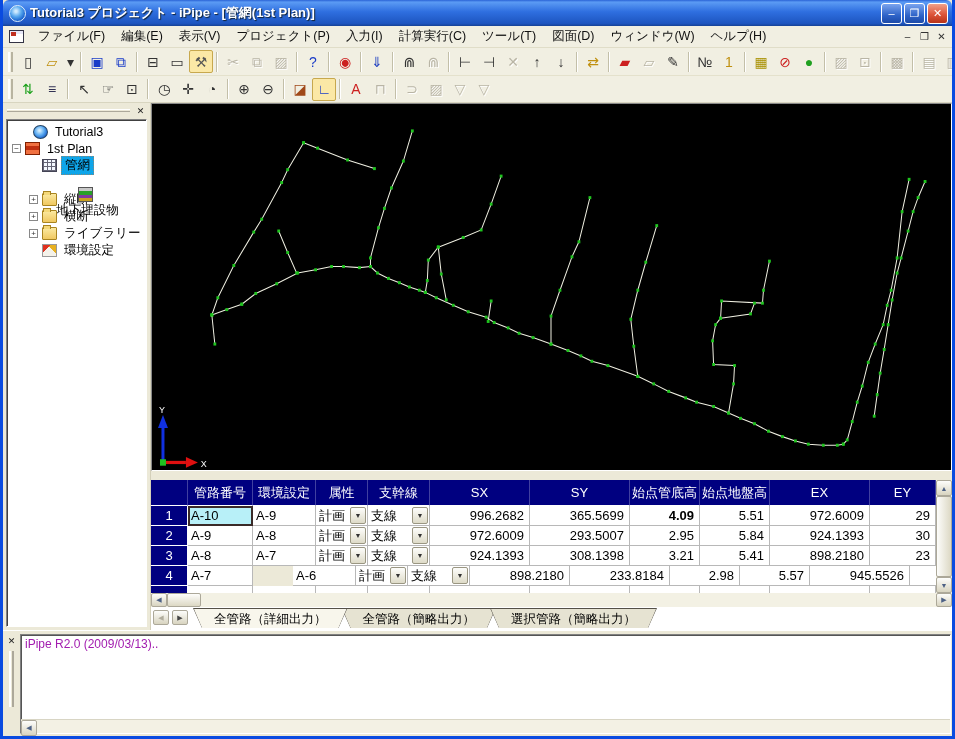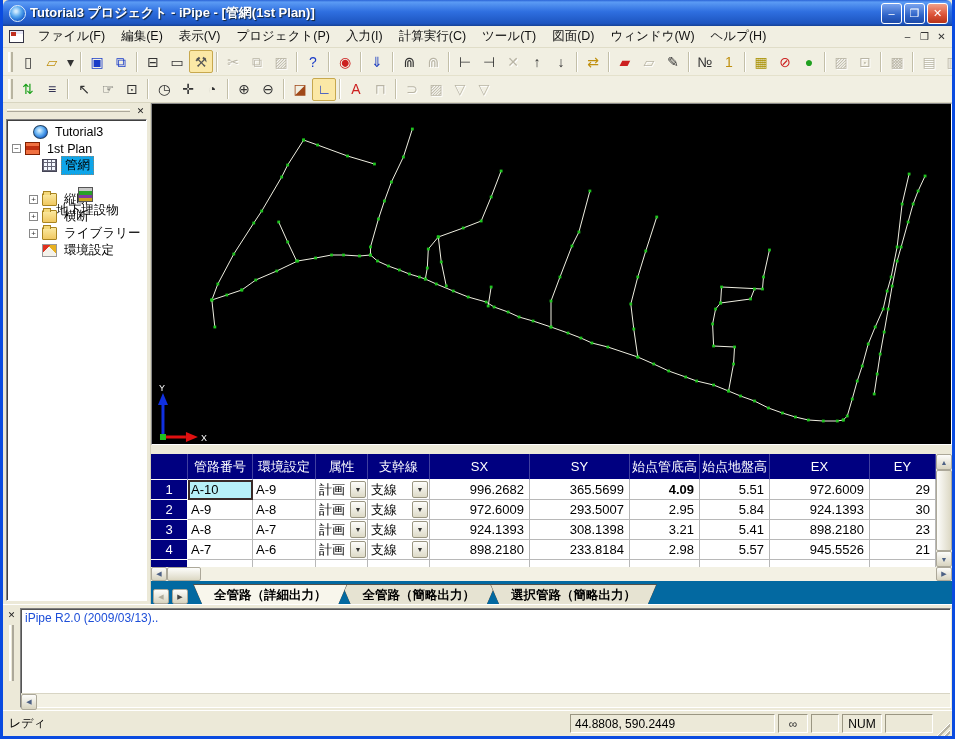--- a/index.html
+++ b/index.html
@@ -82,39 +82,39 @@
   
   .vsb{width:16px;flex:0 0 16px;display:flex;flex-direction:column;background:#f3f1e4;}
   .sbtn{flex:0 0 16px;height:16px;display:flex;align-items:center;justify-content:center;font-size:7px;color:#4d6185;
     background:linear-gradient(180deg,#fdfdfb,#d8d4c0);border:1px solid #aca899;border-radius:2px;}
   .vsb .thumb{flex:1;background:linear-gradient(90deg,#fdfdfb,#dcd8c4);border:1px solid #aca899;border-radius:2px;}
   .hsb{height:14px;flex:0 0 14px;display:flex;background:#f3f1e4;align-items:stretch;}
   .hsb .sbtn{flex:0 0 16px;height:auto;}
   .hsb .thumb{width:34px;background:linear-gradient(180deg,#fdfdfb,#dcd8c4);border:1px solid #aca899;border-radius:2px;}
   .hsb .track{flex:1;}
   
-  .tabrow{height:23px;flex:0 0 23px;display:flex;align-items:flex-end;background:#0369a1;padding-top:1px;font-weight:bold;}
+  .tabrow{height:23px;flex:0 0 23px;display:flex;align-items:flex-start;background:#ffffff;padding-top:1px;}
   .tabnav{width:16px;height:15px;margin:2px 1px 0 2px;display:flex;align-items:center;justify-content:center;font-size:7px;color:#444;
     background:linear-gradient(180deg,#fdfdfb,#d8d4c0);border:1px solid #aca899;border-radius:2px;}
   .tabnav.d{color:#b0ac9c;}
   .tab{height:20px;margin-left:-6px;position:relative;clip-path:polygon(0 0,100% 0,calc(100% - 9px) 100%,9px 100%);
     background:#555148;padding:1px 1px 0 1px;display:flex;}
   .tab-inner{clip-path:polygon(0 0,100% 0,calc(100% - 8px) 100%,8px 100%);background:#e6e3d2;
     padding:2px 20px 0 20px;font-size:12.5px;color:#000;white-space:nowrap;}
   .tab.active{z-index:3;}
   .tab.active .tab-inner{background:#f8f6ec;}
   
   .splitter{height:3px;flex:0 0 3px;background:#ece9d8;border-top:1px solid #fff;}
   
   .output{flex:0 0 103px;height:103px;display:flex;background:#ece9d8;padding:1px 1px 2px 0;}
   .out-left{width:17px;flex:0 0 17px;display:flex;flex-direction:column;align-items:center;padding-top:2px;}
   .out-close{width:13px;height:12px;font-size:9px;line-height:10px;text-align:center;color:#222;}
   .out-grip{width:5px;height:56px;margin-top:3px;border-left:2px solid #fff;border-right:2px solid #aca89a;}
   .out-main{flex:1;display:flex;flex-direction:column;background:#fff;border:1px solid #808080;border-right-color:#fff;border-bottom-color:#fff;box-shadow:inset 1px 1px 0 #555;}
-  .out-text{flex:1;font-size:12px;color:#1d4ed8;padding:2px 4px;}
+  .out-text{flex:1;font-size:12px;color:#a21caf;padding:2px 4px;}
   .out-sb{height:14px;flex:0 0 14px;display:flex;background:#f3f1e4;border-top:1px solid #d8d5c4;}
   .out-sb .sbtn{flex:0 0 16px;}
   .out-sb .track{flex:1;}
   
   .statusbar{height:26px;flex:0 0 26px;display:flex;align-items:center;background:#ece9d8;border-top:1px solid #fff;padding:0 2px;font-size:12px;color:#000;}
   .st-ready{flex:1;padding:2px 4px;}
   .seg{height:19px;margin-left:3px;border:1px solid;border-color:#9a9682 #fff #fff #9a9682;display:flex;align-items:center;padding:0 4px;background:#ece9d8;}
   .seg.coords{width:205px;}
   .seg.icon{width:30px;justify-content:center;color:#333;font-size:12px;}
   .seg.blank1{width:28px;}
@@ -693,21 +693,21 @@
                 <span>23</span>
               </div>
             </div>
             <div class="grow">
               <div class="gcell rowhdr" style="width: 37px; flex: 0 0 37px;">
                 <span>4</span>
               </div>
               <div class="gcell" style="width: 65px; flex: 0 0 65px;">
                 <span>A-7</span>
               </div>
-              <div class="gcell" style="width: 63px; flex: 0 0 63px;">
+              <div class="gcell" style="width: 63px; flex: 0 0 63px; margin-left: 40px;">
                 <span>A-6</span>
               </div>
               <div class="gcell" style="width: 52px; flex: 0 0 52px;">
                 <span>計画</span>
                 <span class="ddbtn">▼</span>
               </div>
               <div class="gcell" style="width: 62px; flex: 0 0 62px;">
                 <span>支線</span>
                 <span class="ddbtn">▼</span>
               </div>
@@ -787,23 +787,14 @@
     </div>
     <div class="out-main">
       <div class="out-text">iPipe R2.0 (2009/03/13)..</div>
       <div class="out-sb">
         <div class="sbtn">◀</div>
         <div class="track"></div>
       </div>
     </div>
   </div>
 
-  <div class="statusbar">
-    <div class="st-ready">レディ</div>
-    <div class="seg coords">44.8808, 590.2449</div>
-    <div class="seg icon">∞</div>
-    <div class="seg blank1"></div>
-    <div class="seg num">NUM</div>
-    <div class="seg blank2"></div>
-    <div class="resize-grip"></div>
-  </div>
 
 </div>
 
 </body></html>

